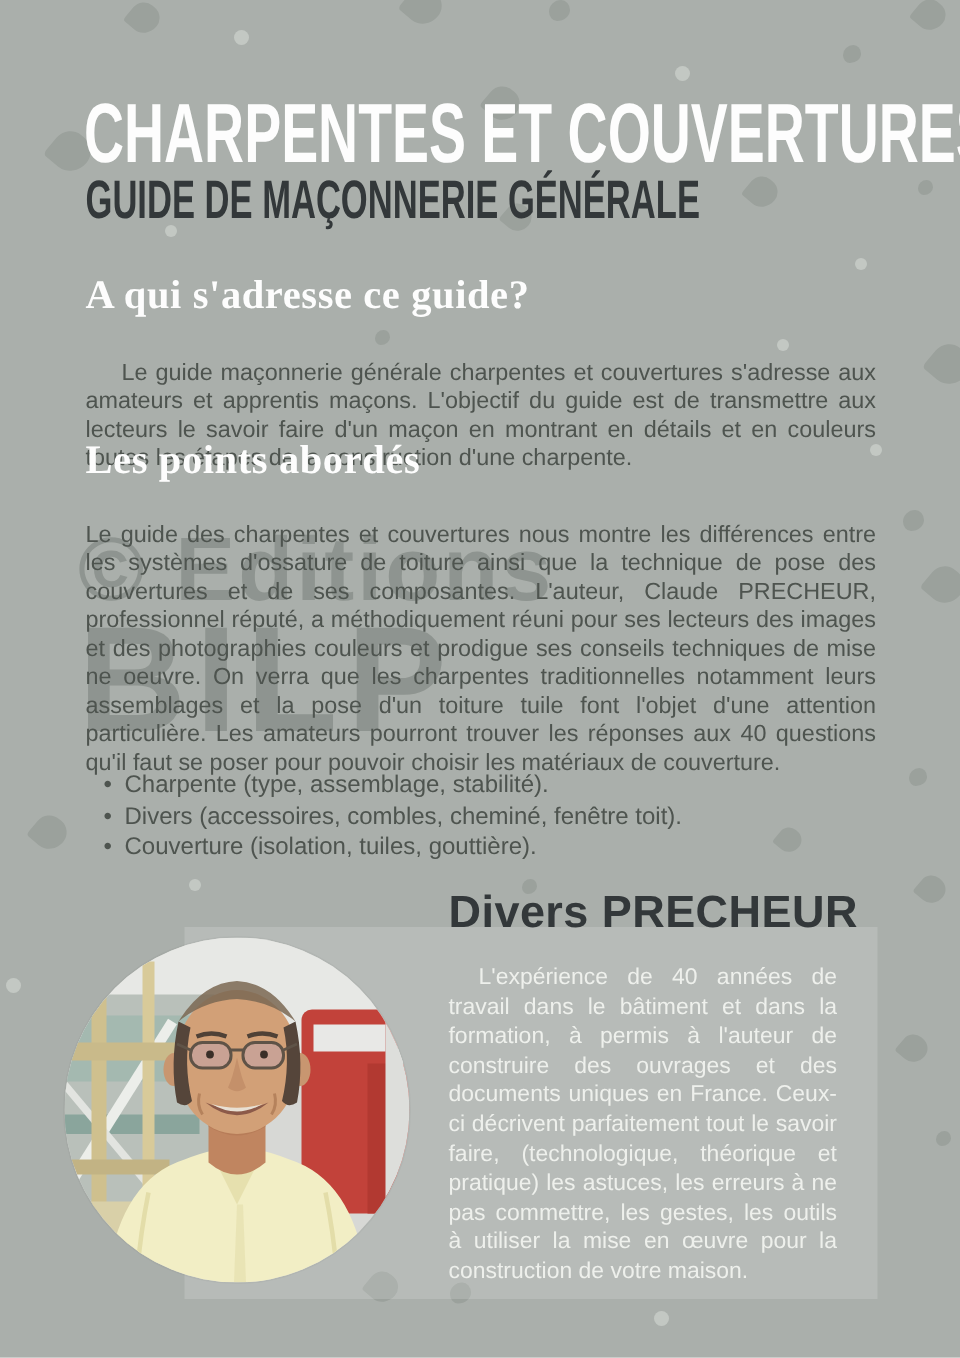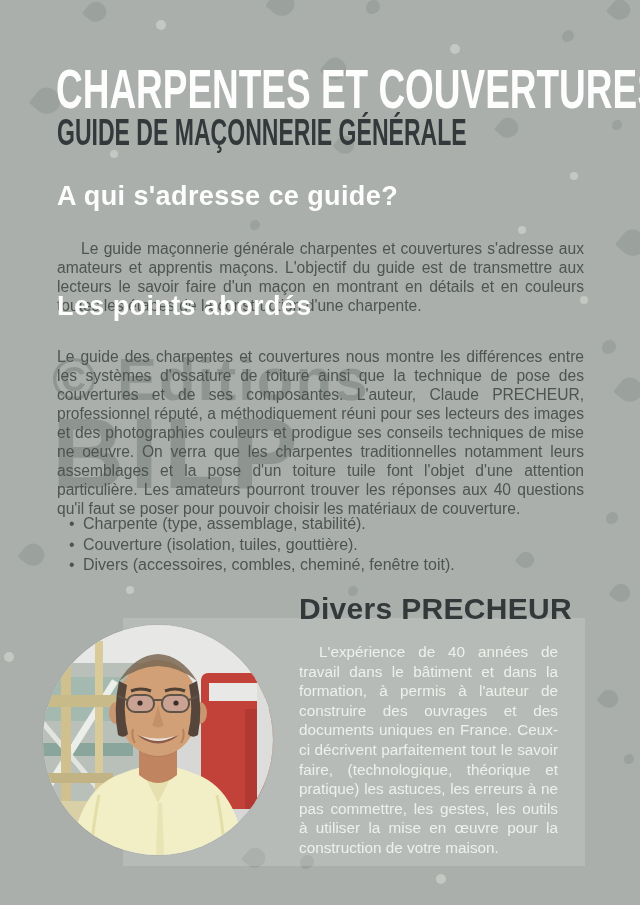--- a/index.html
+++ b/index.html
@@ -34,21 +34,21 @@
   }
   .sub-title{
     position:absolute;left:57px;top:112px;
     font-size:36px;font-weight:bold;color:#33383a;
     white-space:nowrap;
     transform:scale(.64,1);transform-origin:0 0;
   }
   .h2{
     position:absolute;left:57px;
     font-size:27px;font-weight:bold;color:#fdfdfd;
-    white-space:nowrap;letter-spacing:.4px;
+    white-space:nowrap;letter-spacing:.4px;font-family:Liberation Serif, serif;
   }
   .h2.q{top:181px;}
   .h2.points{top:291px;}
 
   .para{
     position:absolute;left:57px;width:527px;
     font-size:15.6px;line-height:19px;color:#4e544f;
     text-align:justify;
   }
   .para1{top:239px;text-indent:24px;}
@@ -136,22 +136,22 @@
     <div class="sub-title">GUIDE DE MAÇONNERIE GÉNÉRALE</div>
 
     <div class="h2 q">A qui s'adresse ce guide?</div>
     <div class="para para1">Le guide maçonnerie générale charpentes et couvertures s'adresse aux amateurs et apprentis maçons. L'objectif du guide est de transmettre aux lecteurs le savoir faire d'un maçon en montrant en détails et en couleurs toutes les étapes de la construction d'une charpente.</div>
 
     <div class="h2 points">Les points abordés</div>
     <div class="para para2">Le guide des charpentes et couvertures nous montre les différences entre les systèmes d'ossature de toiture ainsi que la technique de pose des couvertures et de ses composantes. L'auteur, Claude PRECHEUR, professionnel réputé, a méthodiquement réuni pour ses lecteurs des images et des photographies couleurs et prodigue ses conseils techniques de mise ne oeuvre. On verra que les charpentes traditionnelles notamment leurs assemblages et la pose d'un toiture tuile font l'objet d'une attention particulière. Les amateurs pourront trouver les réponses aux 40 questions qu'il faut se poser pour pouvoir choisir les matériaux de couverture.</div>
 
     <ul class="bullets">
       <li>Charpente (type, assemblage, stabilité).</li>
+      <li>Divers (accessoires, combles, cheminé, fenêtre toit).</li>
       <li>Couverture (isolation, tuiles, gouttière).</li>
-      <li>Divers (accessoires, combles, cheminé, fenêtre toit).</li>
     </ul>
 
     <div class="author-name">Divers PRECHEUR</div>
     <div class="bio-text">L'expérience de 40 années de travail dans le bâtiment et dans la formation, à permis à l'auteur de construire des ouvrages et des documents uniques en France. Ceux-ci décrivent parfaitement tout le savoir faire, (technologique, théorique et pratique) les astuces, les erreurs à ne pas commettre, les gestes, les outils à utiliser la mise en œuvre pour la construction de votre maison.</div>
   </div>
 
   <div class="portrait">
     <svg viewBox="0 0 230 230" xmlns="http://www.w3.org/2000/svg">
 
       <rect x="0" y="0" width="230" height="230" fill="#d7d8d5"></rect>

